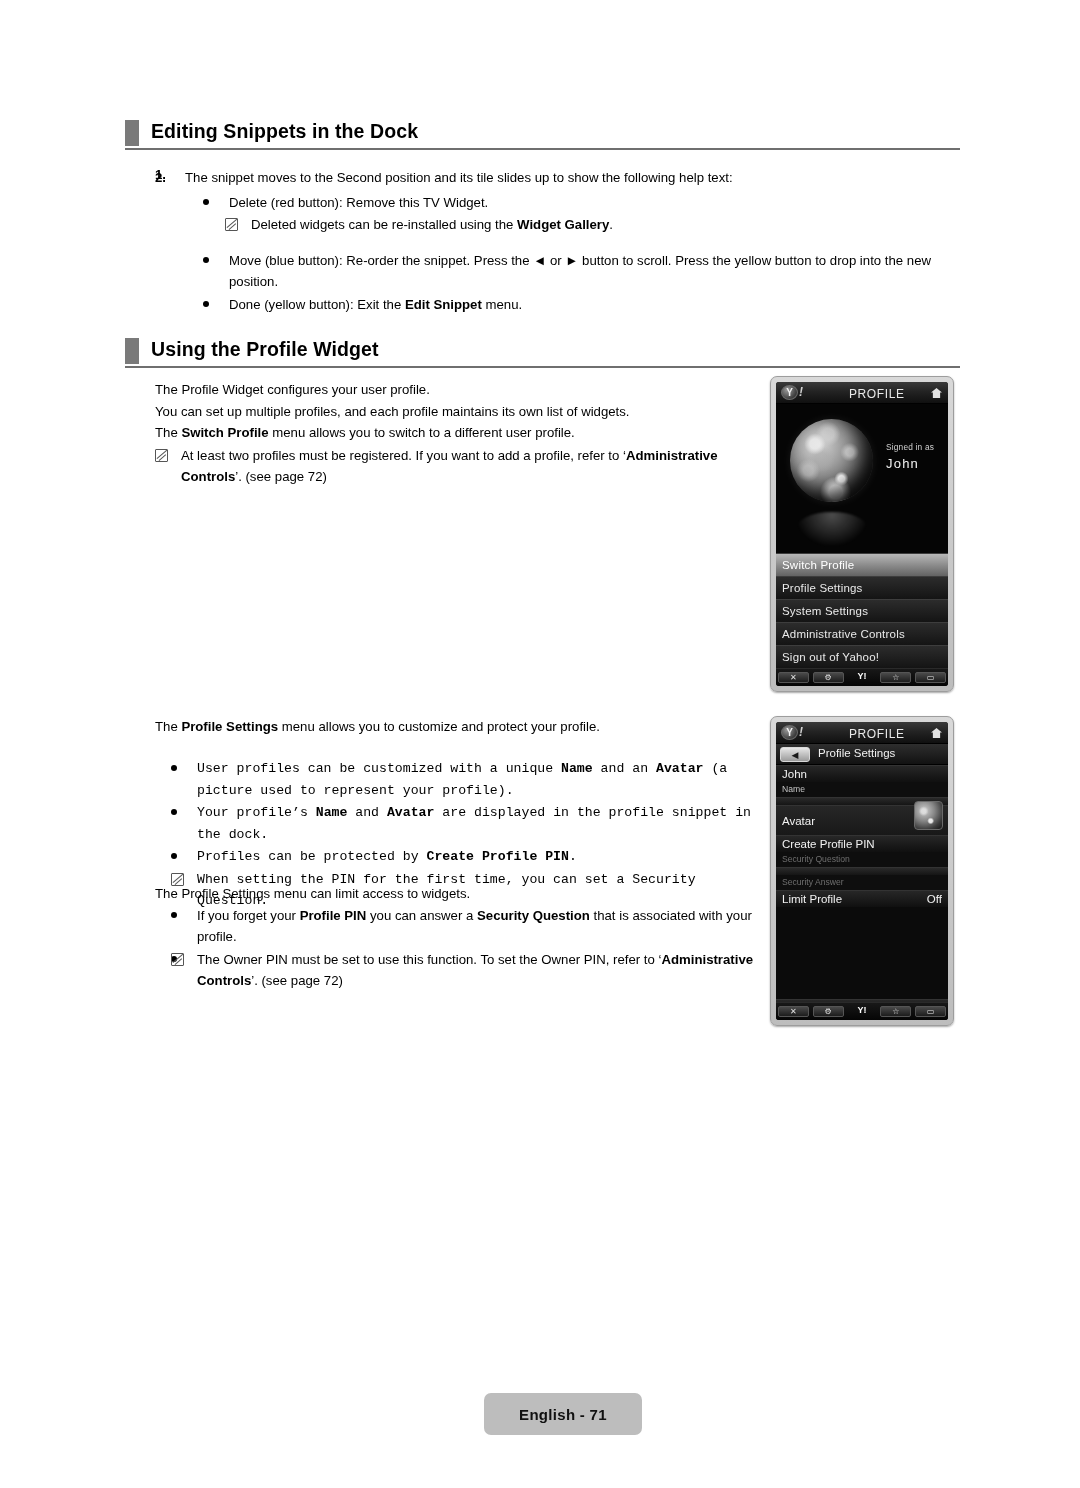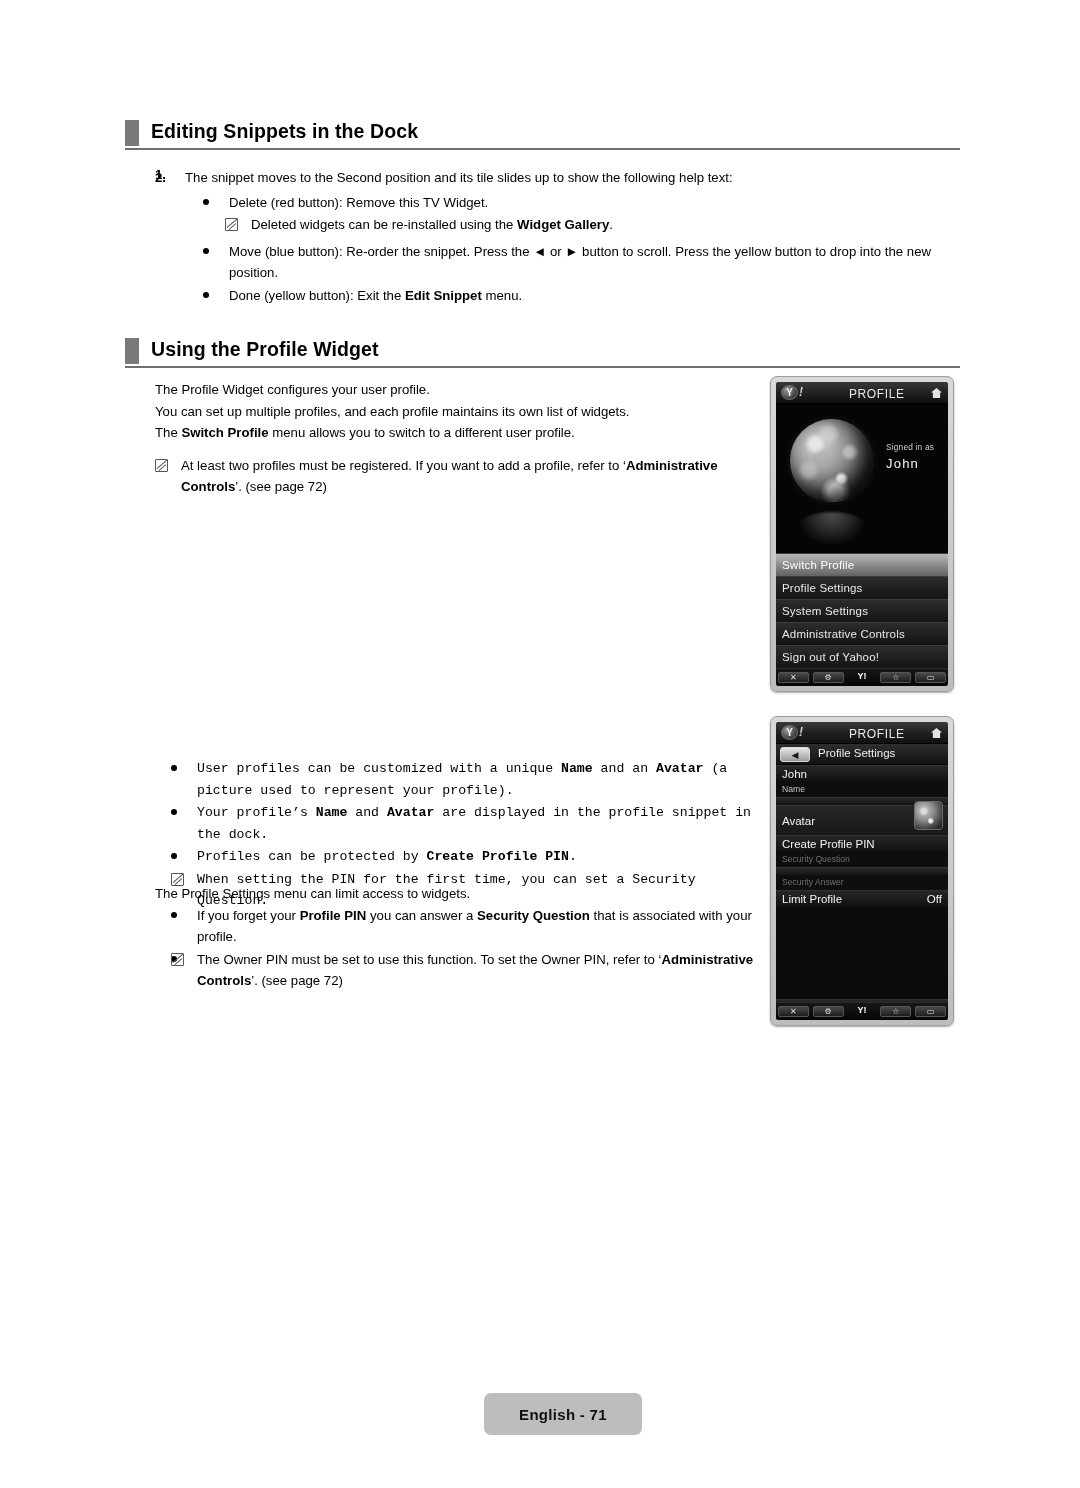--- a/index.html
+++ b/index.html
@@ -366,21 +366,21 @@
       <span class="num">2.</span>
       <span>The snippet moves to the Second position and its tile slides up to show the following help text:</span>
     </div>
 
     <div style="padding-left:48px;">
       <div class="row li-bullet">
         <span class="bullet"></span>
         <span>Delete (red button): Remove this TV Widget.</span>
       </div>
 
-      <div class="row li-note" style="padding-left:48px; margin-bottom:5px;">
+      <div class="row li-note" style="padding-left:48px; margin-bottom:14px;">
         <span class="note-ic" style="left:22px;"></span>
         <span><span>Deleted widgets can be re-installed using the </span><b>Widget Gallery</b><span>.</span></span>
       </div>
 
       <div class="row li-bullet">
         <span class="bullet"></span>
         <span><span>Move (blue button): Re-order the snippet. Press the </span><span>◄</span><span> or </span><span>►</span><span> button to scroll. Press the yellow button to drop into the new position.</span></span>
       </div>
 
       <div class="row li-bullet">
@@ -394,26 +394,29 @@
     <div class="marker"></div>
     <div class="htext">Using the Profile Widget</div>
     <div class="rule"></div>
   </div>
 
   <div class="tblock" style="left:155px; top:379px; width:600px;">
     <div class="row plain">The Profile Widget configures your user profile.</div>
     <div class="row plain">You can set up multiple profiles, and each profile maintains its own list of widgets.</div>
     <div class="row plain"><span>The </span><b>Switch Profile</b><span> menu allows you to switch to a different user profile.</span></div>
 
-    <div class="row li-note" style="margin-top:11px;">
+    <div class="row li-note" style="margin-top:1px;">
       <span class="note-ic"></span>
       <span><span>At least two profiles must be registered. If you want to add a profile, refer to ‘</span><b>Administrative Controls</b><span>’. (see page 72)</span></span>
     </div>
   </div>
 
+  <div class="tblock" style="left:155px; top:716px; width:605px;">
+    <div class="row plain"><span>The </span><b>Profile Settings</b><span> menu allows you to customize and protect your profile.</span></div>
+  </div>
 
   <div class="tblock" style="left:155px; top:758px; width:605px;font-family:Liberation Mono, monospace;">
     <div style="padding-left:16px;">
       <div class="row li-bullet">
         <span class="bullet"></span>
         <span><span>User profiles can be customized with a unique </span><b>Name</b><span> and an </span><b>Avatar</b><span> (a picture used to represent your profile).</span></span>
       </div>
       <div class="row li-bullet">
         <span class="bullet"></span>
         <span><span>Your profile’s </span><b>Name</b><span> and </span><b>Avatar</b><span> are displayed in the profile snippet in the dock.</span></span>

